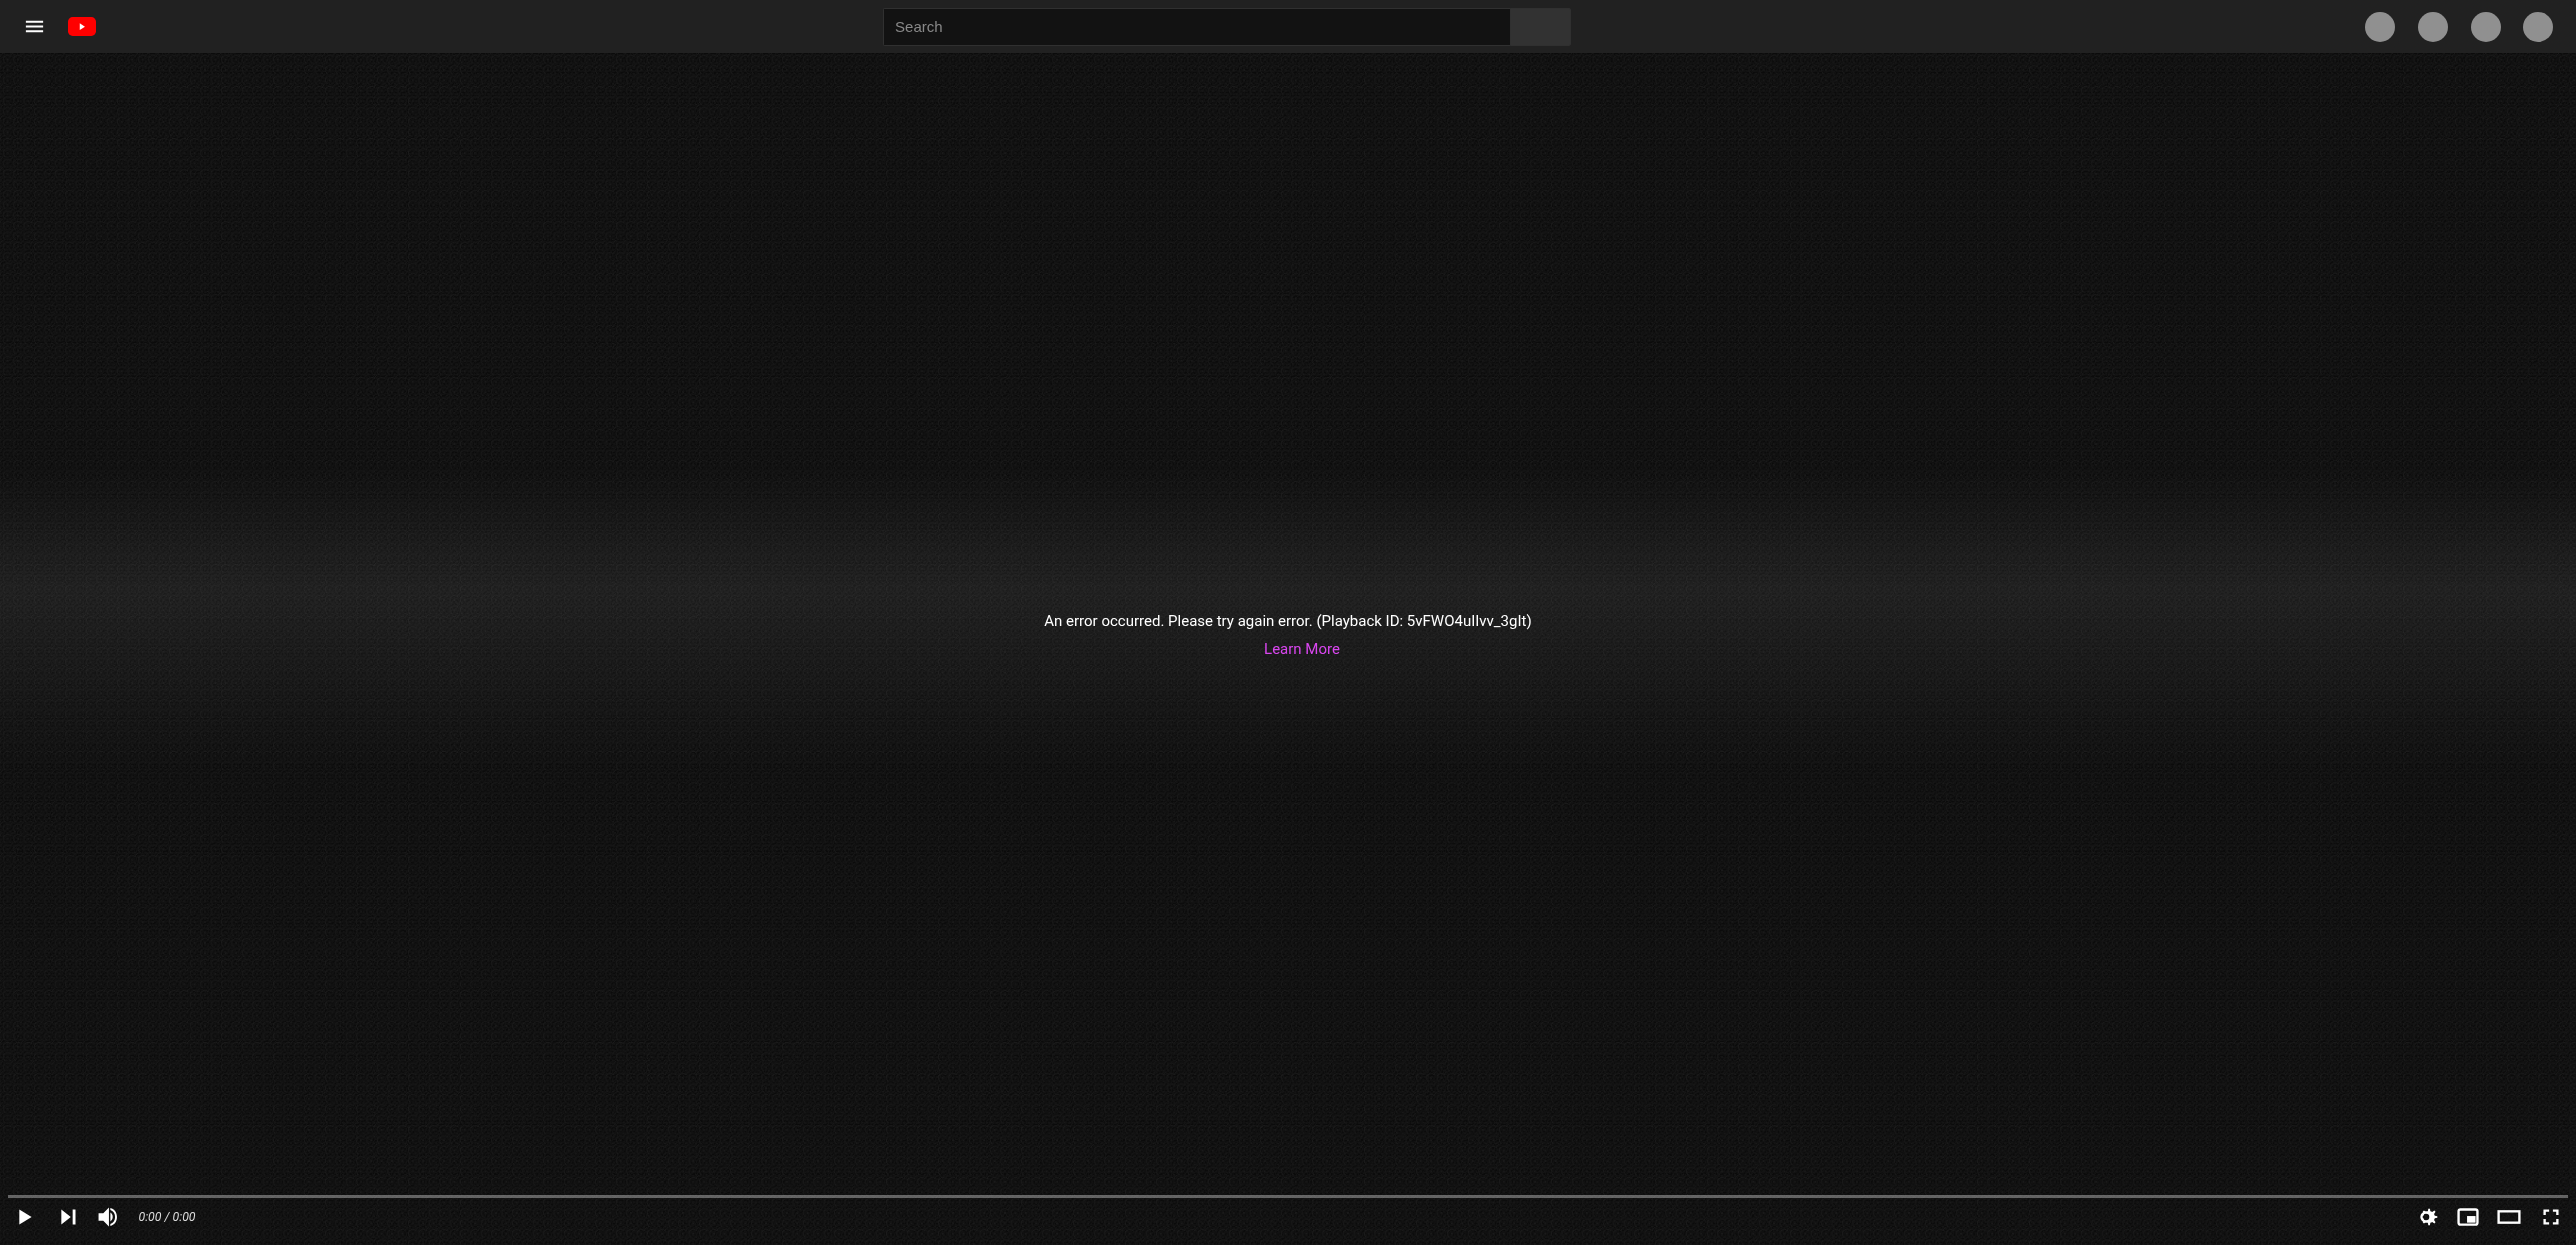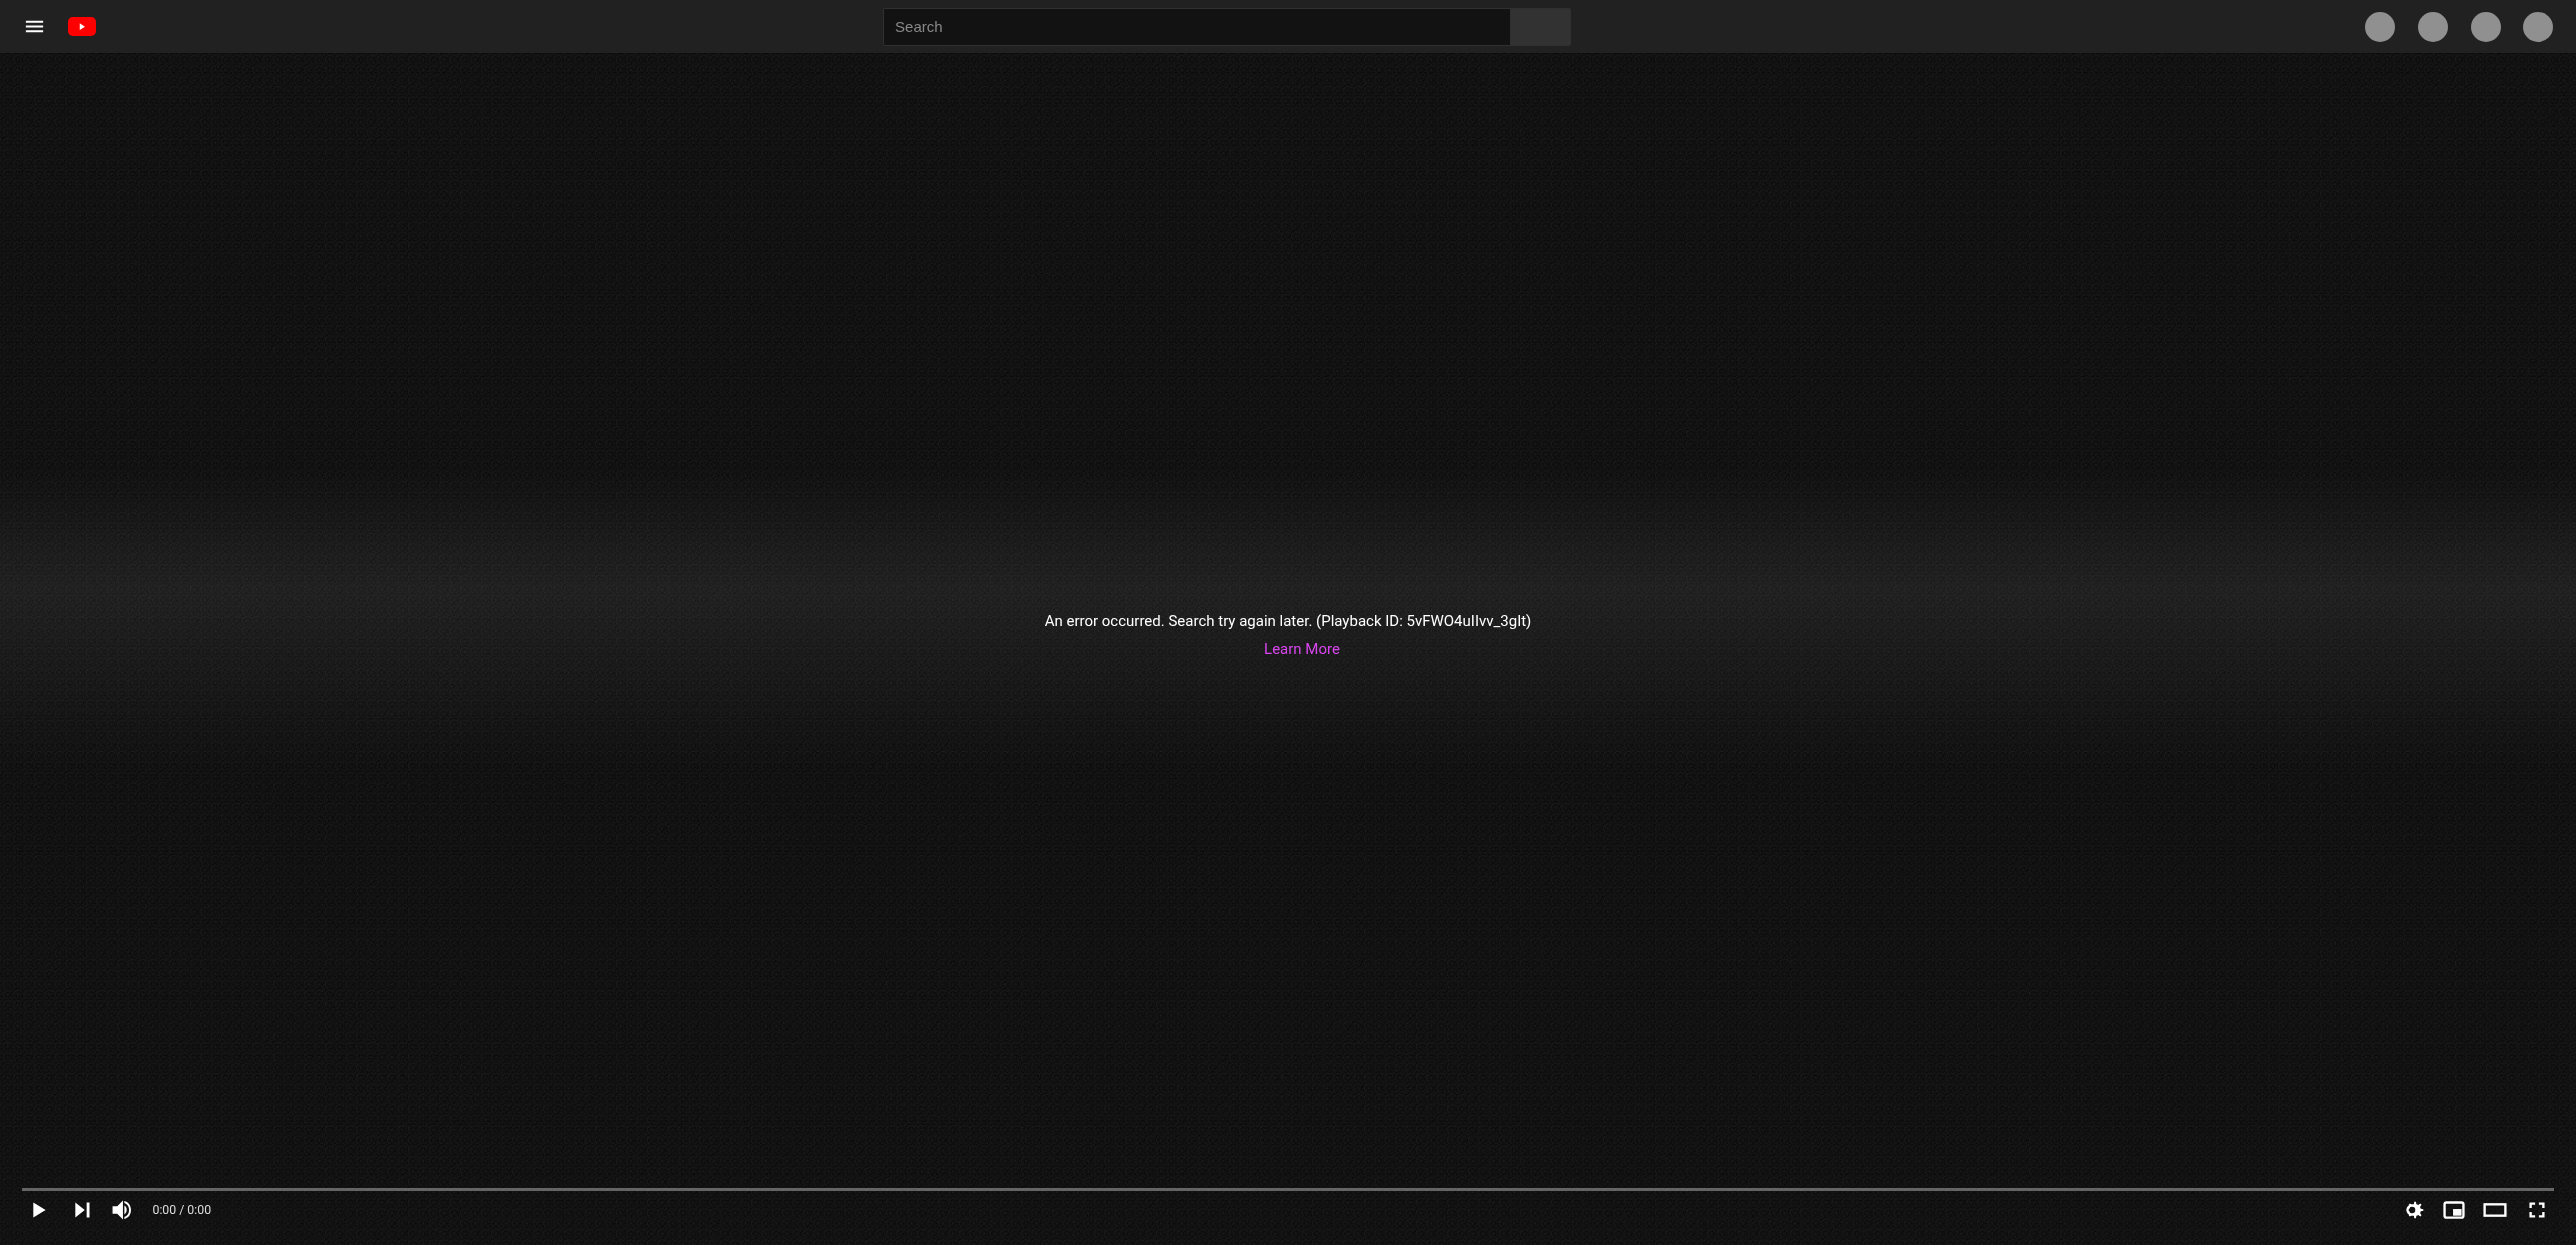--- a/index.html
+++ b/index.html
@@ -135,23 +135,24 @@
   .error-msg { margin-bottom: 9.5px; }
   .learn-more {
     color: #d946ef;
     cursor: pointer;
     margin-left: 28px;
   }
 
   
   .controls-container {
     position: absolute;
-    left: 0; right: 0; bottom: 16px;
+    left: 0; right: 0; bottom: 9px;
     z-index: 3;
-    padding: 0 22px;
+    padding: 0 8px;
+    font-style: italic;
   }
   .progress-bar {
     width: 100%;
     height: 2.8px;
     background: rgba(255,255,255,0.35);
     cursor: pointer;
   }
   .controls {
     height: 38px;
     display: flex;
@@ -208,21 +209,21 @@
     <div class="placeholder-circle"></div>
     <div class="placeholder-circle"></div>
   </div>
 </div>
 
 <div class="player-wrapper">
   <div class="player">
     <div class="static-noise"></div>
 
     <div class="error-overlay">
-      <div class="error-msg">An error occurred. Search try again later. (Playback ID: 5vFWO4uIIvv_3gIt)</div>
+      <div class="error-msg">An error occurred. Please try again error. (Playback ID: 5vFWO4uIIvv_3gIt)</div>
       <a class="learn-more">Learn More</a>
     </div>
 
     <div class="controls-container">
       <div class="progress-bar"></div>
       <div class="controls">
         <div class="controls-left">
           <div class="ctrl-btn">
             <svg viewBox="0 0 36 36">
                 <path d="M12 10v16l13-8z"></path>

